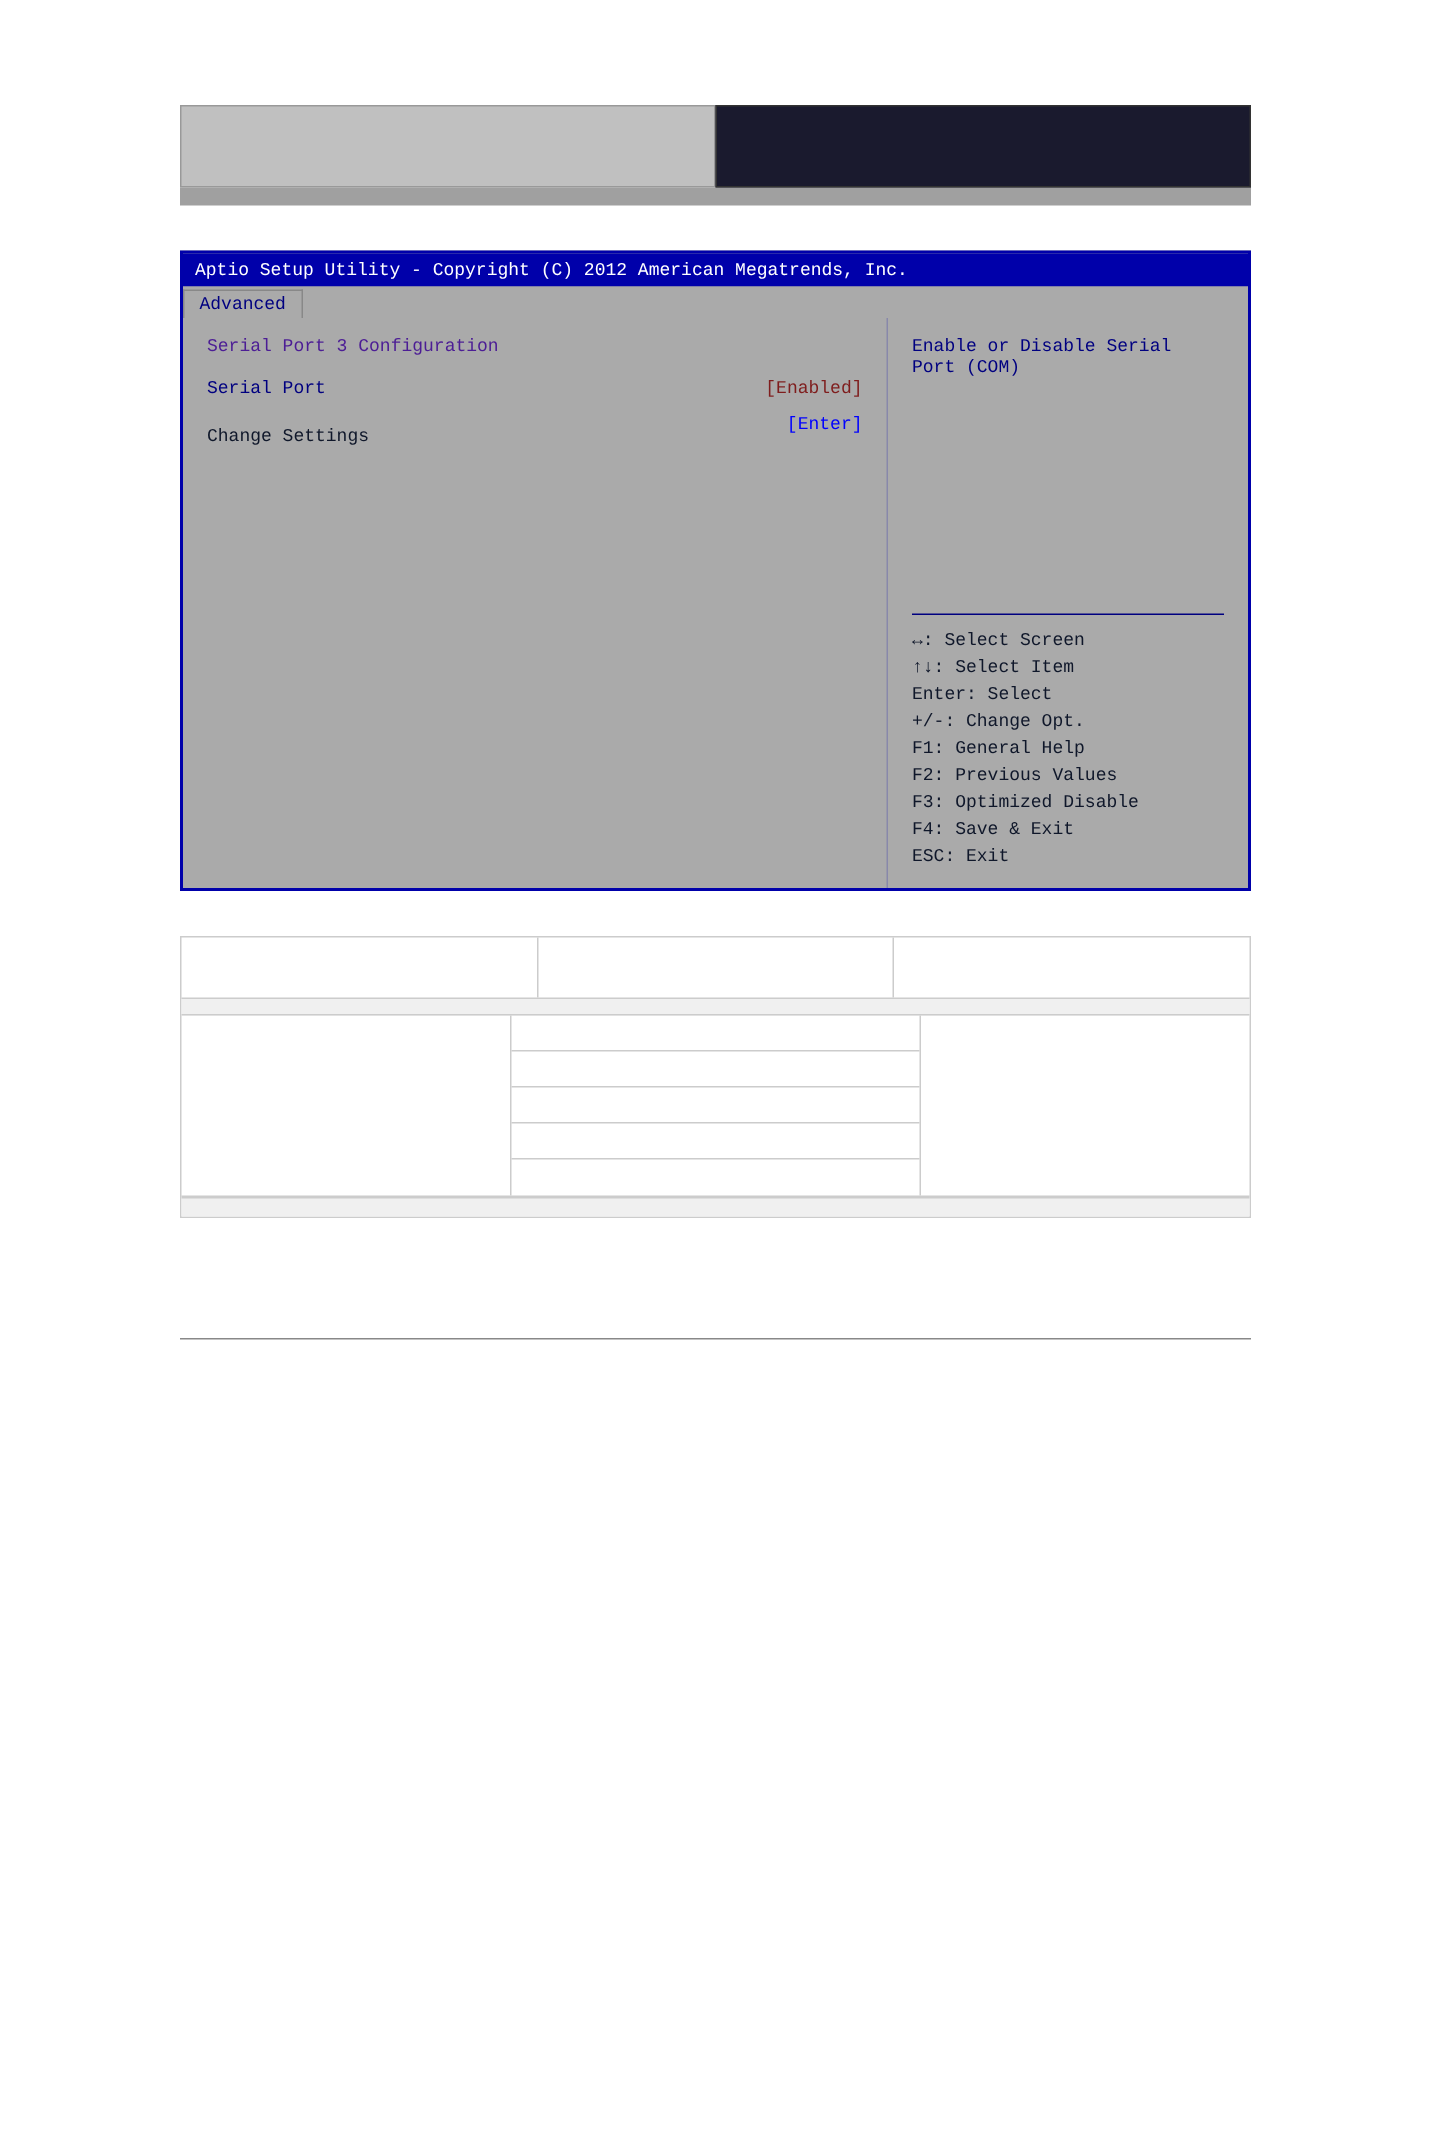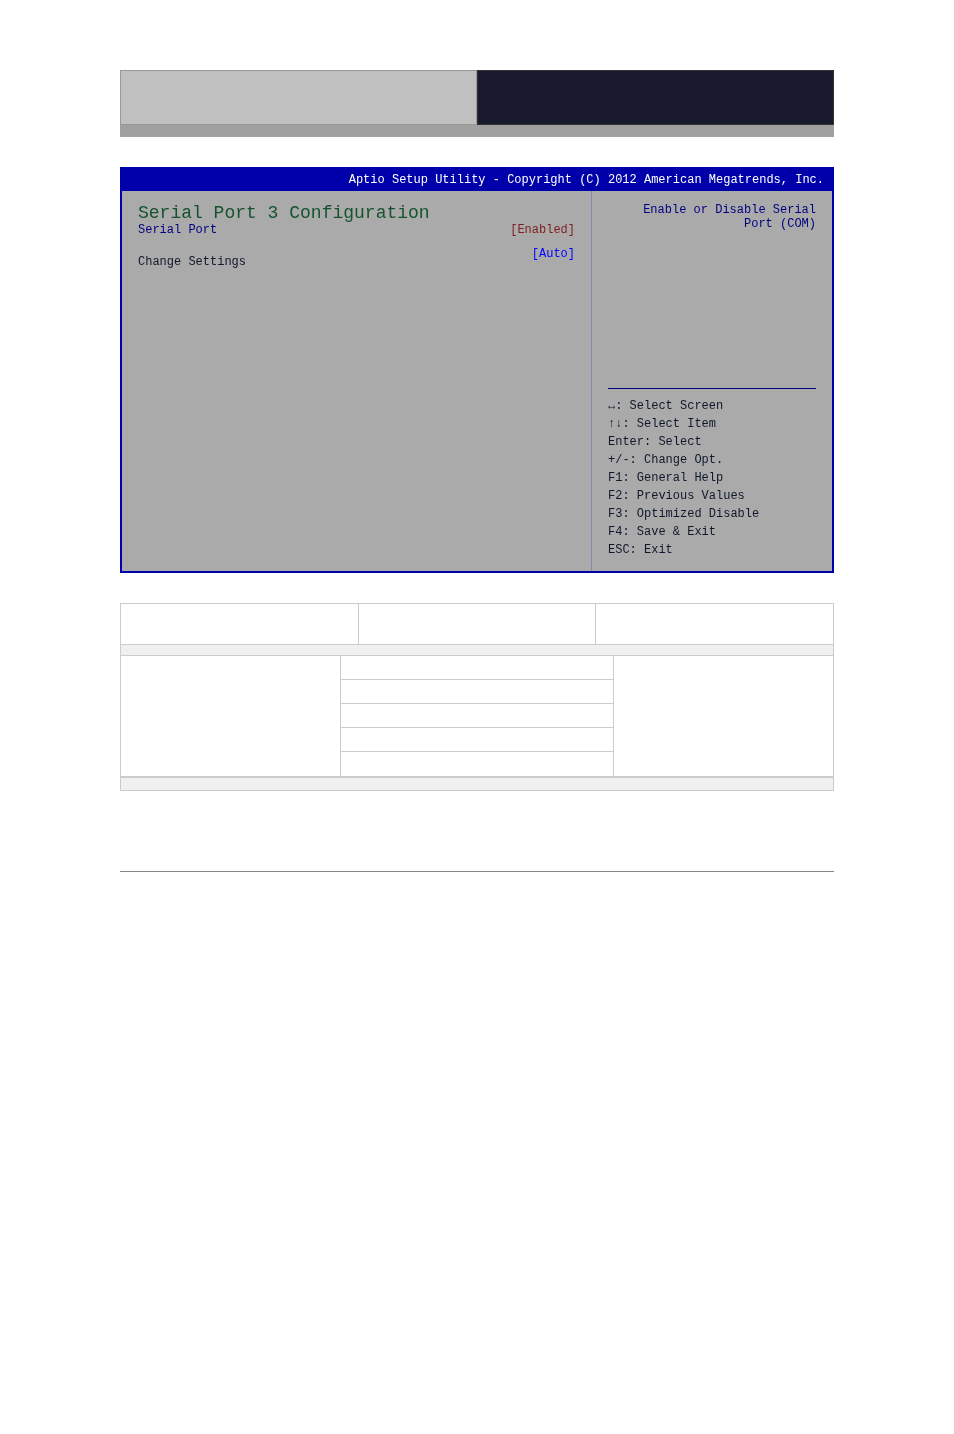--- a/index.html
+++ b/index.html
@@ -38,21 +38,21 @@
     .bios-container {
       margin: 30px 120px 0 120px;
       border: 2px solid #0000aa;
       background: #aaaaaa;
     }
 
     
     .bios-title {
       background: #0000aa;
       color: #ffffff;
-      text-align: right;
+      text-align: left;
       padding: 4px 8px;
       font-size: 12px;
       font-family: 'Courier New', monospace;
     }
 
     
     .bios-tabs {
       background: #aaaaaa;
       padding: 2px 0 0 0;
       display: flex;
@@ -78,23 +78,24 @@
     }
 
     
     .bios-left {
       flex: 1;
       padding: 12px 16px;
       border-right: 1px solid #8888aa;
     }
 
     .bios-section-title {
-      color: #14532d;
-      font-size: 18px;
-      font-family: 'Courier New', monospace;
+      color: #4c1d95;
+      font-size: 12px;
+      font-family: 'Courier New', monospace;
+      margin-bottom: 14px;
     }
 
     .bios-row {
       display: flex;
       margin-bottom: 4px;
       font-size: 12px;
       font-family: 'Courier New', monospace;
       justify-content: space-between;
     }
     .bios-row-label {
@@ -122,21 +123,20 @@
       padding: 12px 16px;
       display: flex;
       flex-direction: column;
     }
 
     .bios-help-text {
       color: #000080;
       font-size: 12px;
       font-family: 'Courier New', monospace;
       flex: 1;
-      text-align: right;
     }
 
     .bios-divider {
       border-top: 1px solid #000080;
       margin: 8px 0;
     }
 
     .bios-keys {
       color: #0f172a;
       font-size: 12px;
@@ -239,35 +239,40 @@
   <div class="top-header-right"></div>
 </div>
 <div class="top-header-bar"></div>
 
 <div class="bios-container">
 
   <div class="bios-title">
     <span>Aptio Setup Utility - Copyright (C) 2012 American Megatrends, Inc.</span>
   </div>
 
+  <div class="bios-tabs">
+    <div class="bios-tab active">
+      <span>Advanced</span>
+    </div>
+  </div>
 
   <div class="bios-content">
 
     <div class="bios-left">
       <div class="bios-section-title">Serial Port 3 Configuration</div>
 
       <div class="bios-row">
         <span class="bios-row-label">Serial Port</span>
         <span class="bios-row-value">[Enabled]</span>
       </div>
 
 
       <div class="bios-row" style="margin-top:10px;">
         <span class="bios-change-settings">Change Settings</span>
-        <span class="bios-change-settings-value">[Auto]</span>
+        <span class="bios-change-settings-value">[Enter]</span>
       </div>
     </div>
 
     <div class="bios-right">
       <div class="bios-help-text">Enable or Disable Serial Port (COM)</div>
       <div class="bios-divider"></div>
       <div class="bios-keys">
         <div>↔: Select Screen</div>
         <div>↑↓: Select Item</div>
         <div>Enter: Select</div>

